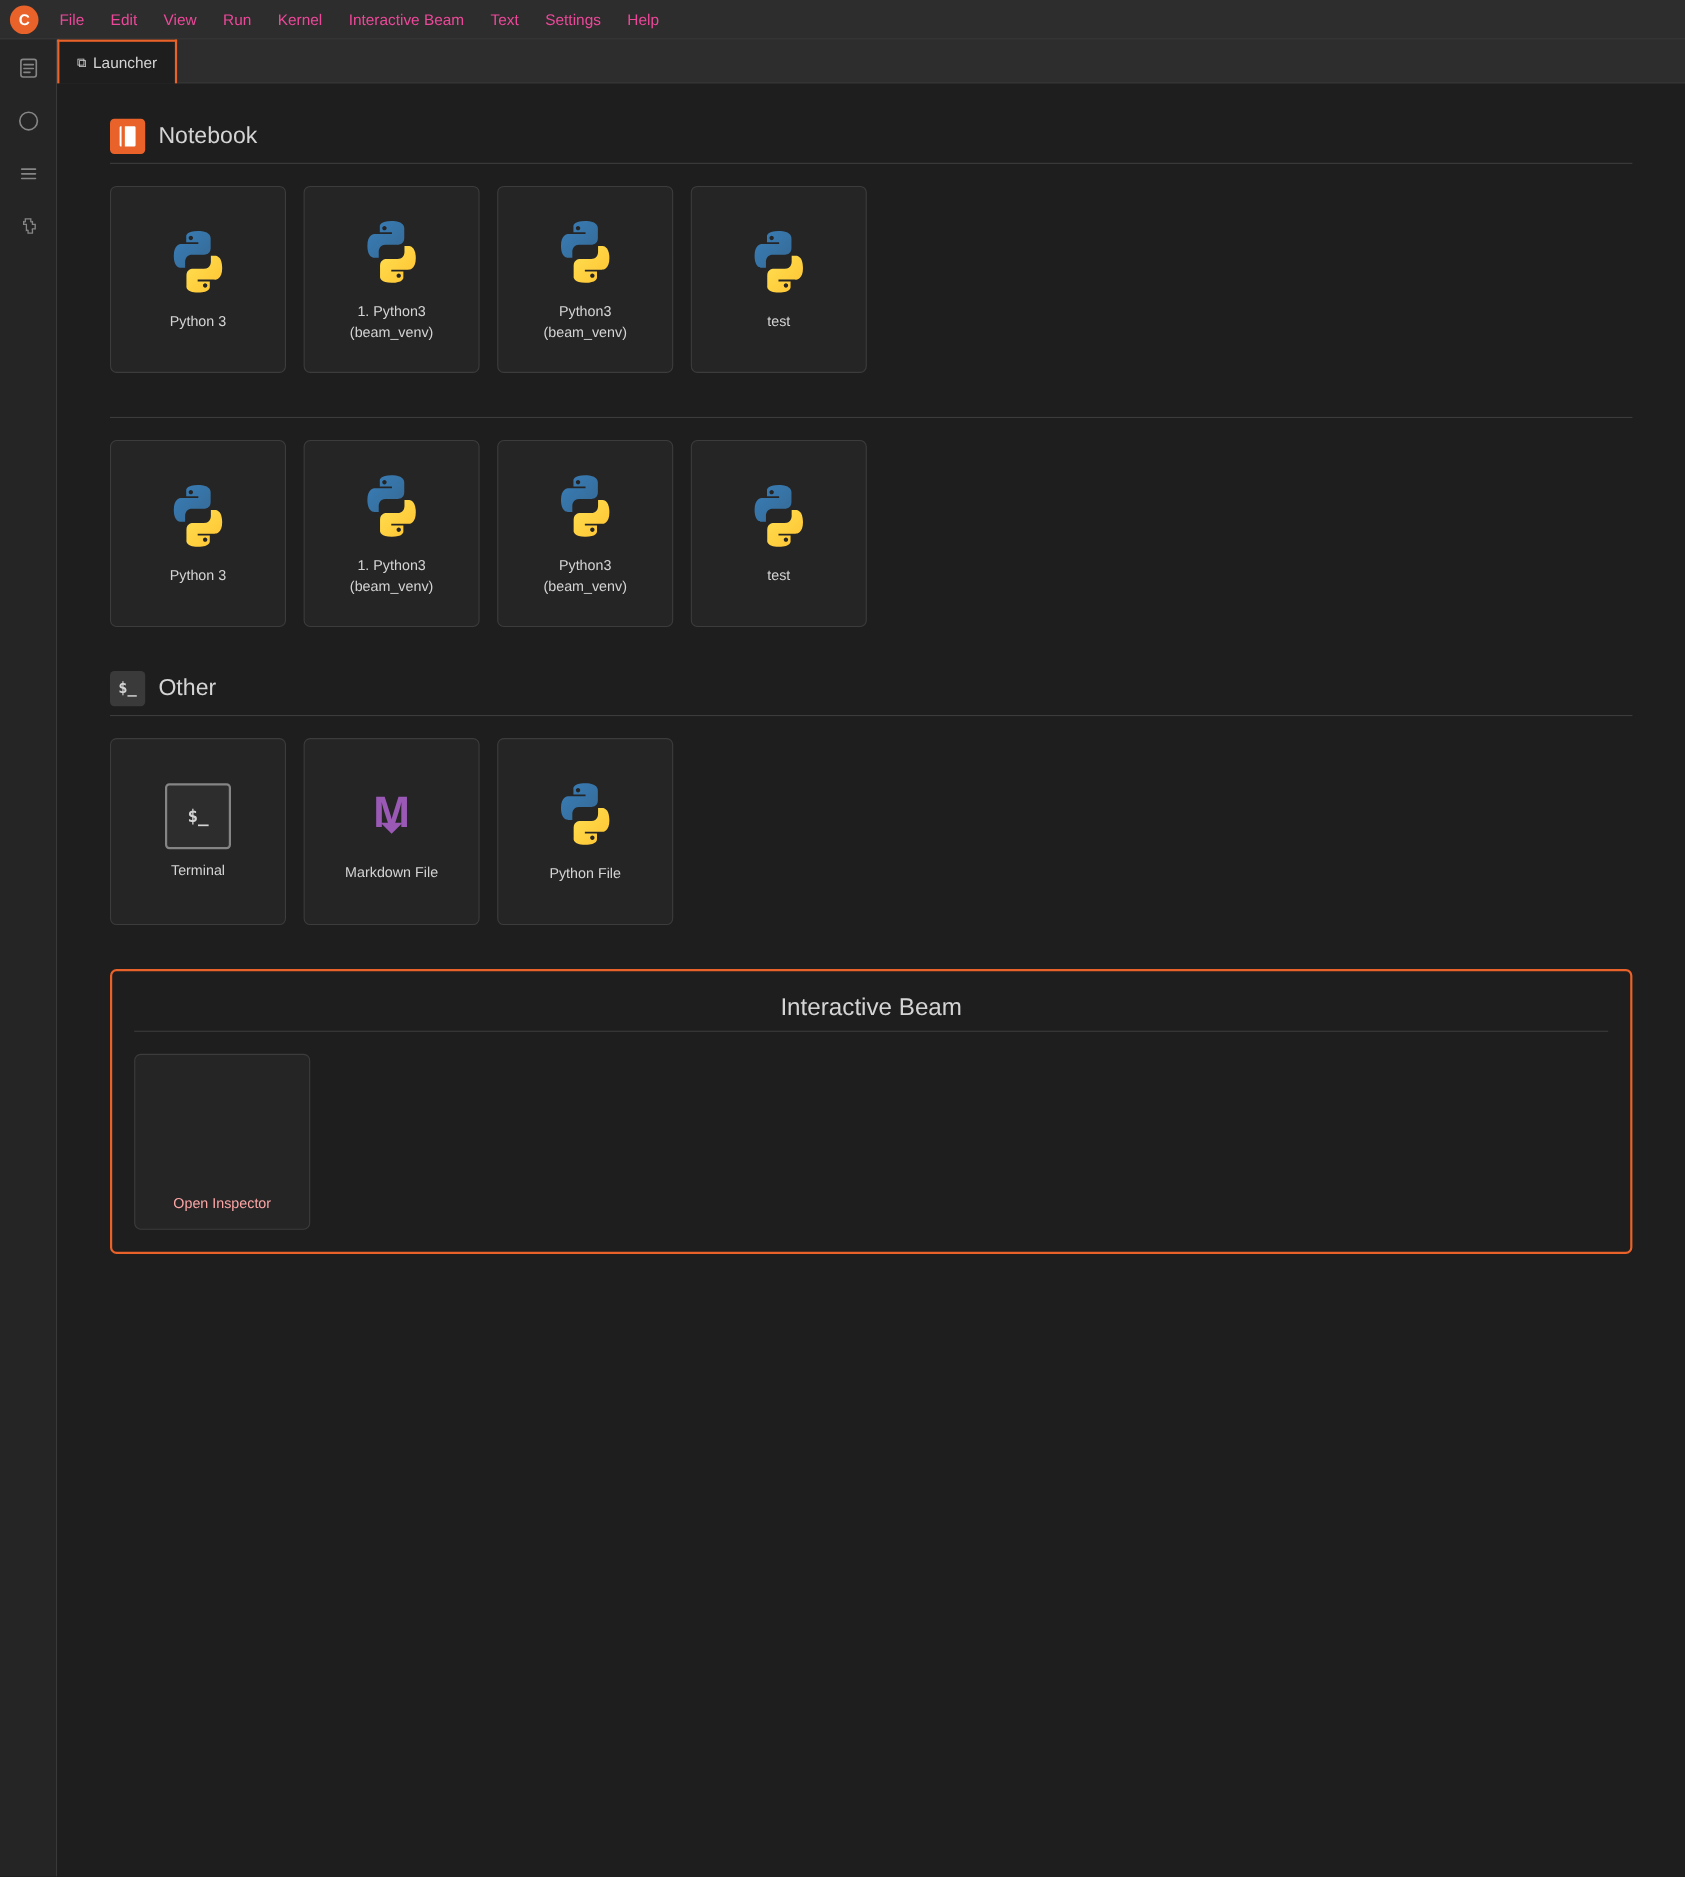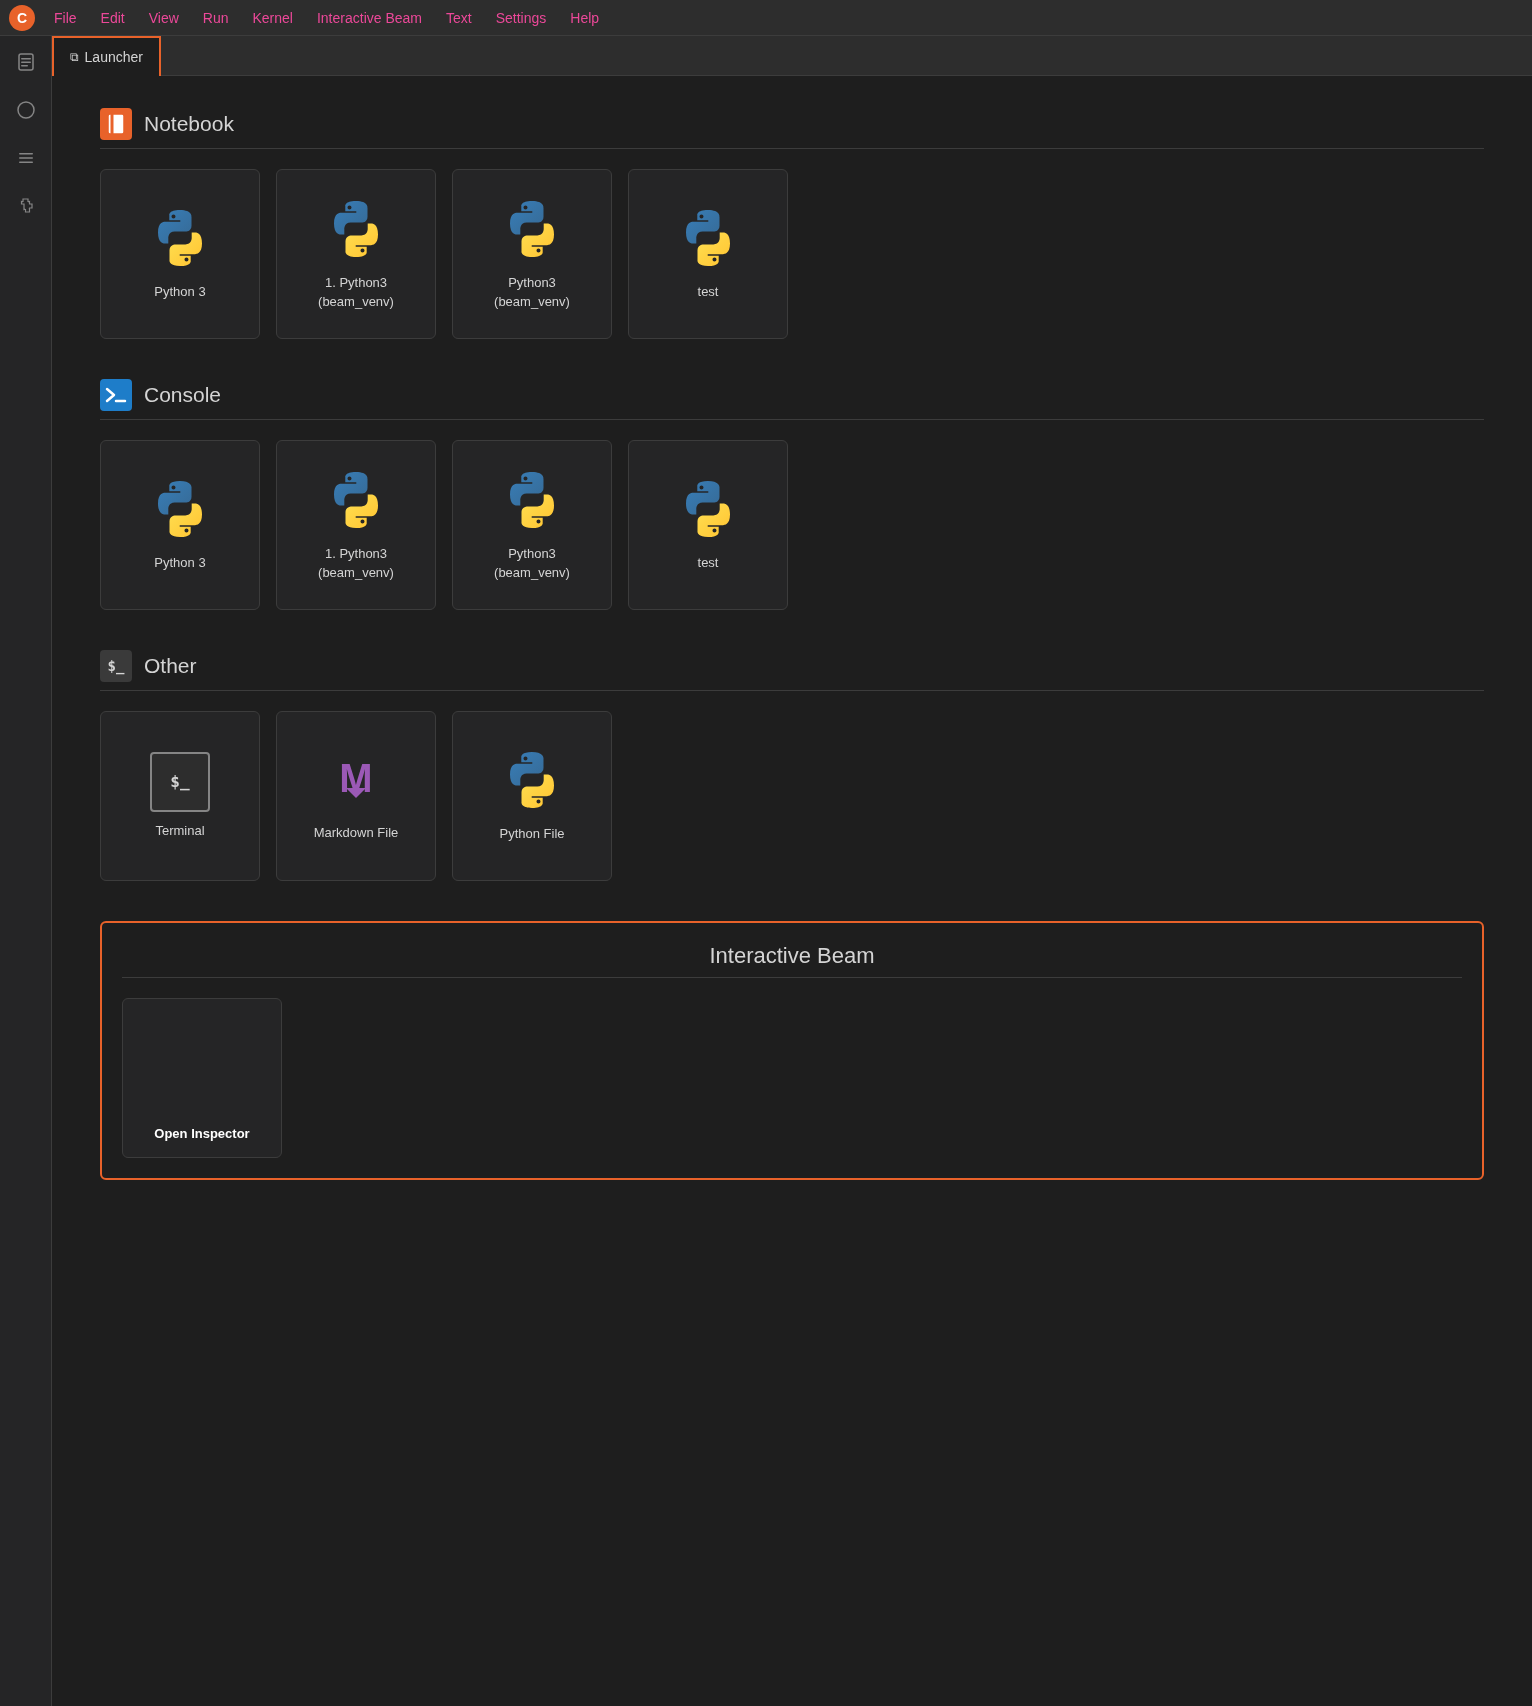--- a/index.html
+++ b/index.html
@@ -264,22 +264,21 @@
       border-radius: 6px;
       display: flex;
       flex-direction: column;
       align-items: center;
       justify-content: flex-end;
       padding-bottom: 16px;
       cursor: pointer;
     }
     .open-inspector-label {
       font-size: 13px;
-      color: #ffffff;
-      font-weight: bold;
+      color: #fca5a5;
     }
   </style>
 </head>
 <body>
 
 <div class="menubar">
 
   <div style="width:28px;height:28px;margin-right:4px;flex-shrink:0;">
     <svg viewBox="0 0 28 28" width="28" height="28">
       <circle cx="14" cy="14" r="13" fill="#e8622a"></circle>
@@ -420,29 +419,20 @@
                   </defs>
                   <path fill="url(#nb4a)" d="M31.9 4C20.6 4 21.3 9 21.3 9l0 5.2h11v1.6H17.2S10 15 10 26.4C10 37.8 16.4 37.4 16.4 37.4h3.9v-5.4s-.2-6.4 6.3-6.4h10.8s6.1.1 6.1-5.9V10.9S44.6 4 31.9 4zM25.5 8.4c1.1 0 2 .9 2 2s-.9 2-2 2-2-.9-2-2 .9-2 2-2z"></path>
                   <path fill="url(#nb4b)" d="M32.1 60C43.4 60 42.7 55 42.7 55l0-5.2h-11v-1.6h15.1s7.2.8 7.2-10.6c0-11.4-6.4-11-6.4-11h-3.9v5.4s.2 6.4-6.3 6.4H27.6s-6.1-.1-6.1 5.9v9.8S20.4 60 32.1 60zM38.5 55.6c-1.1 0-2-.9-2-2s.9-2 2-2 2 .9 2 2-.9 2-2 2z"></path>
                 </svg></span>
             <span class="card-label">test</span>
           </div>
         </div>
       </div>
 
       <div class="section">
-        <div class="section-header">
-          <div class="section-icon console" style="font-family:monospace;font-size:13px;background:#1e7dc9;">
-            <svg width="24" height="20" viewBox="0 0 24 20" fill="none">
-              <path d="M3 4L10 10L3 16" stroke="white" stroke-width="2.5" stroke-linecap="round" stroke-linejoin="round"></path>
-              <path d="M12 16H21" stroke="white" stroke-width="2.5" stroke-linecap="round"></path>
-            </svg>
-          </div>
-          <span class="section-title">Console</span>
-        </div>
         <hr class="section-divider">
         <div class="cards-grid">
           <div class="card">
             <span><svg class="python-icon" viewBox="0 0 64 64" xmlns="http://www.w3.org/2000/svg">
                   <defs>
                     <linearGradient id="co1a" x1="0%" y1="0%" x2="100%" y2="100%">
                       <stop offset="0%" style="stop-color:#387EB8"></stop>
                       <stop offset="100%" style="stop-color:#366994"></stop>
                     </linearGradient>
                     <linearGradient id="co1b" x1="0%" y1="0%" x2="100%" y2="100%">

